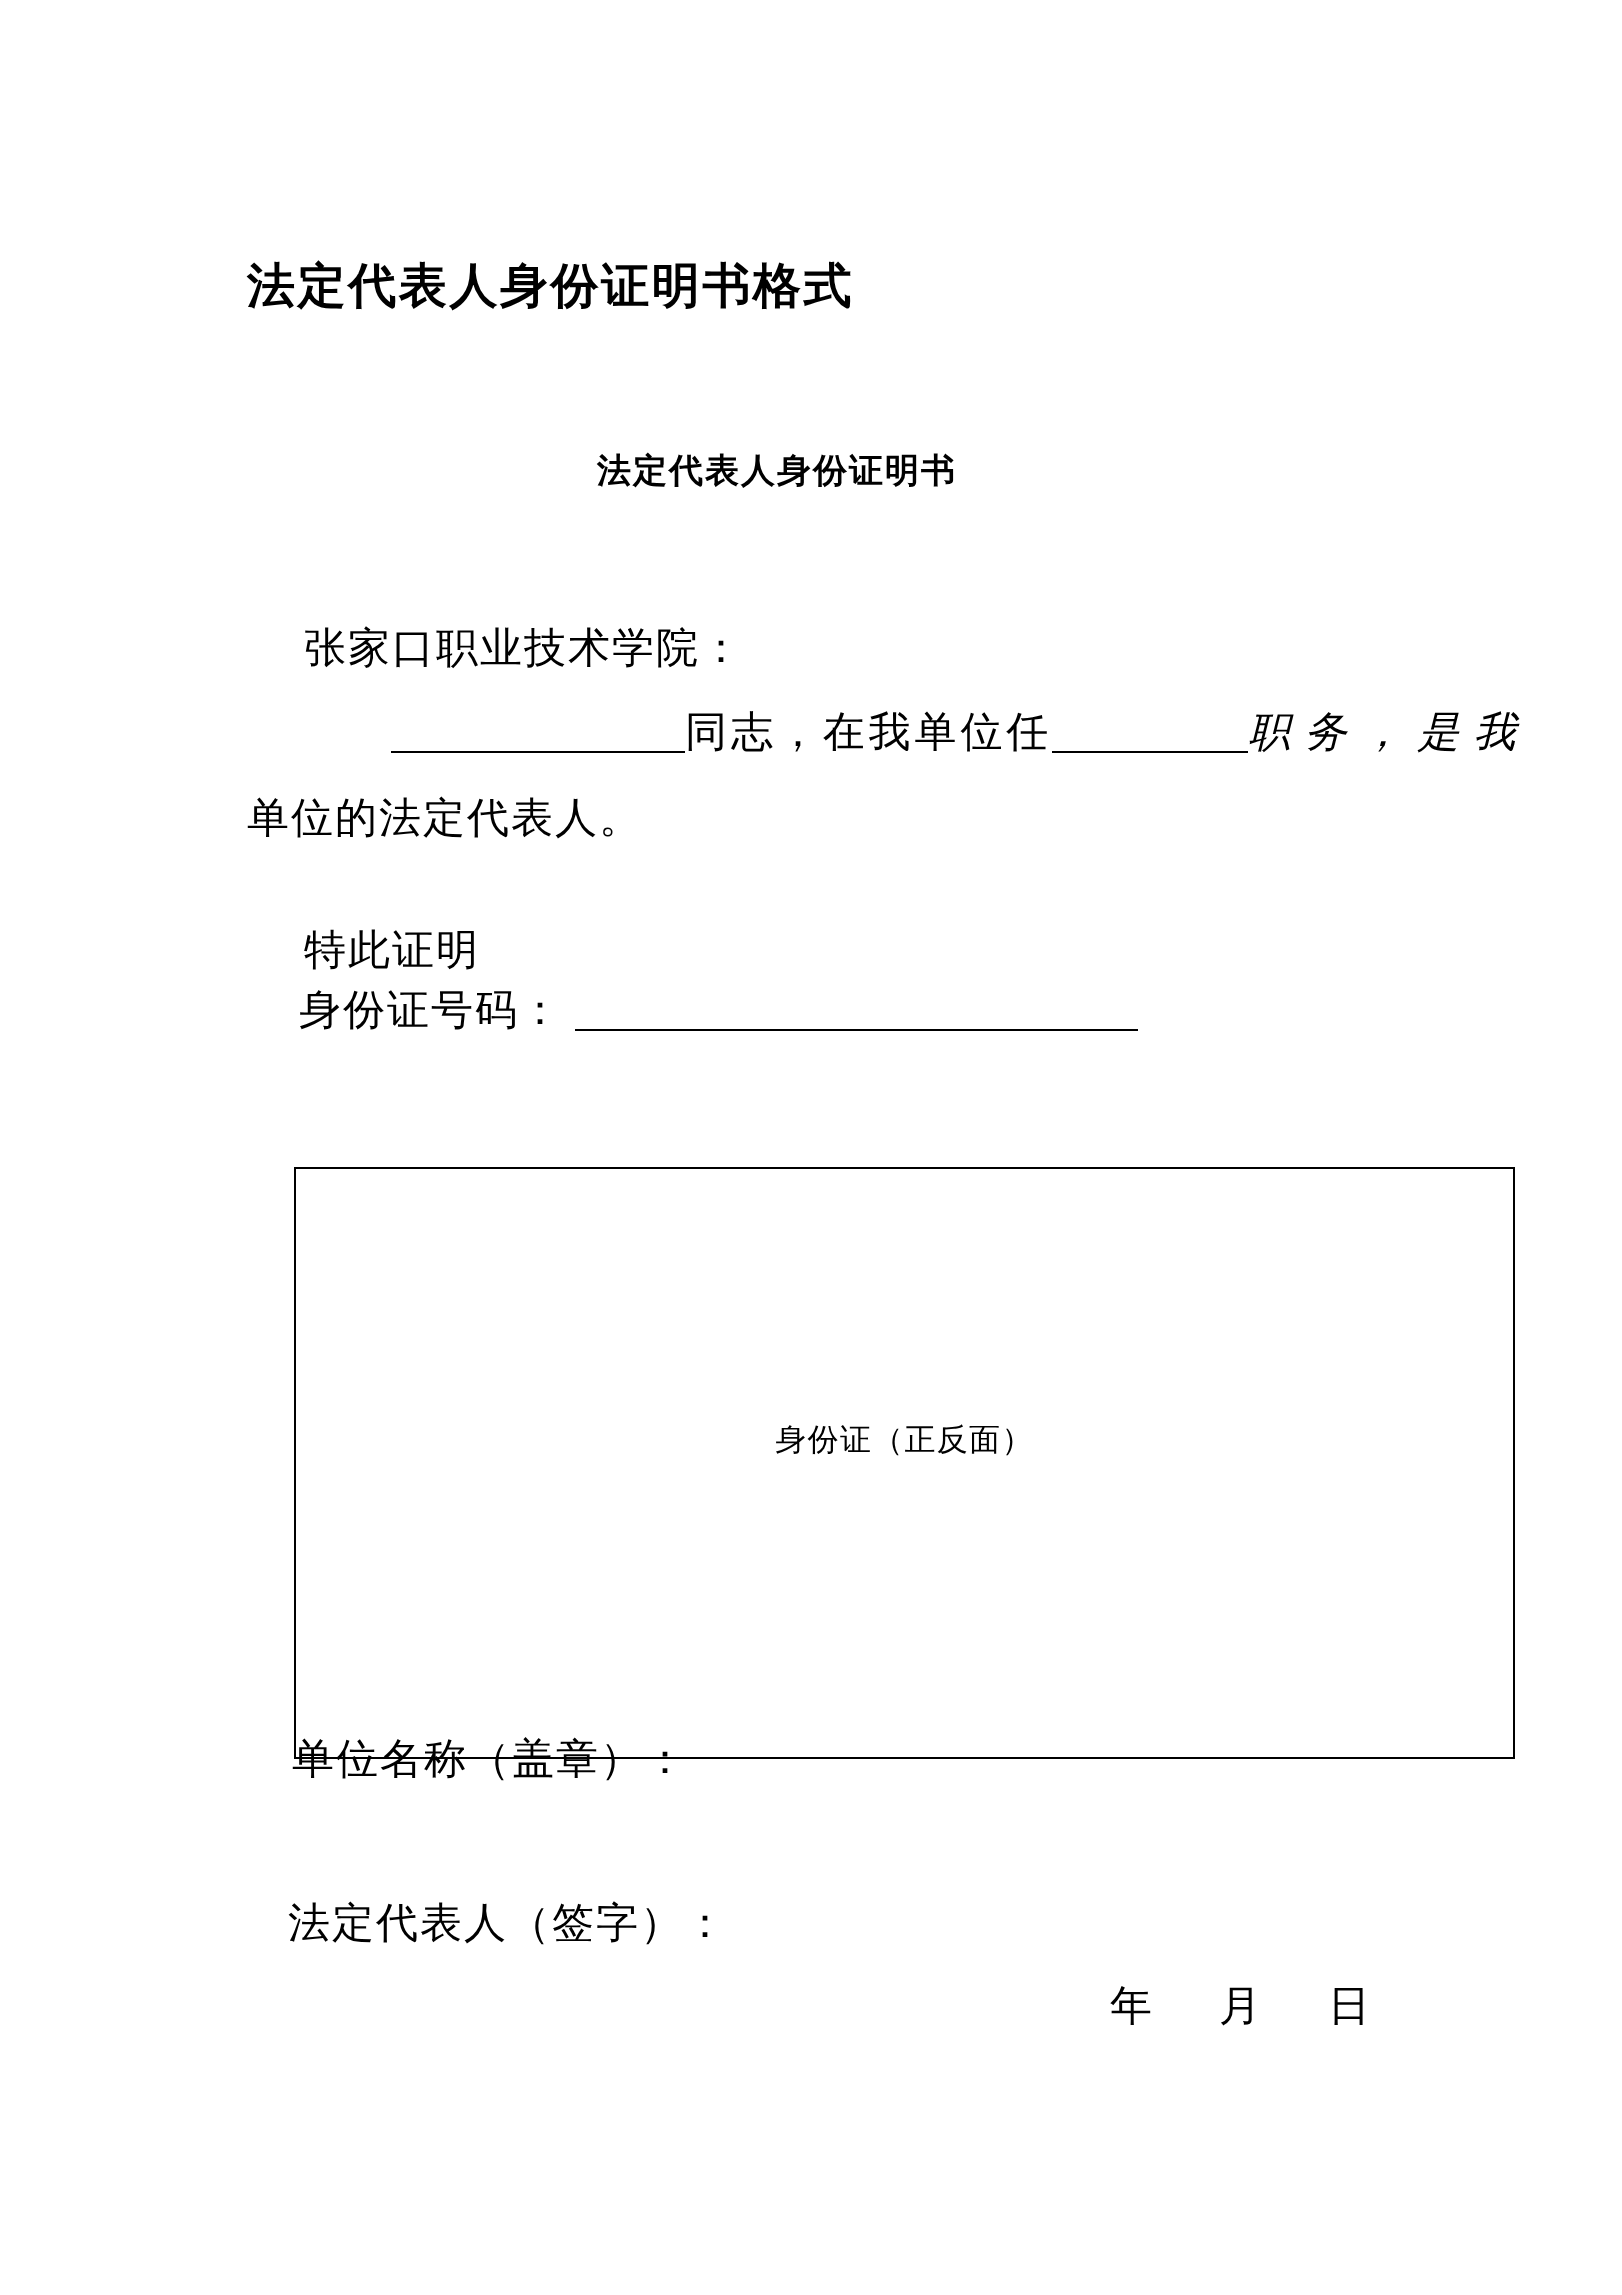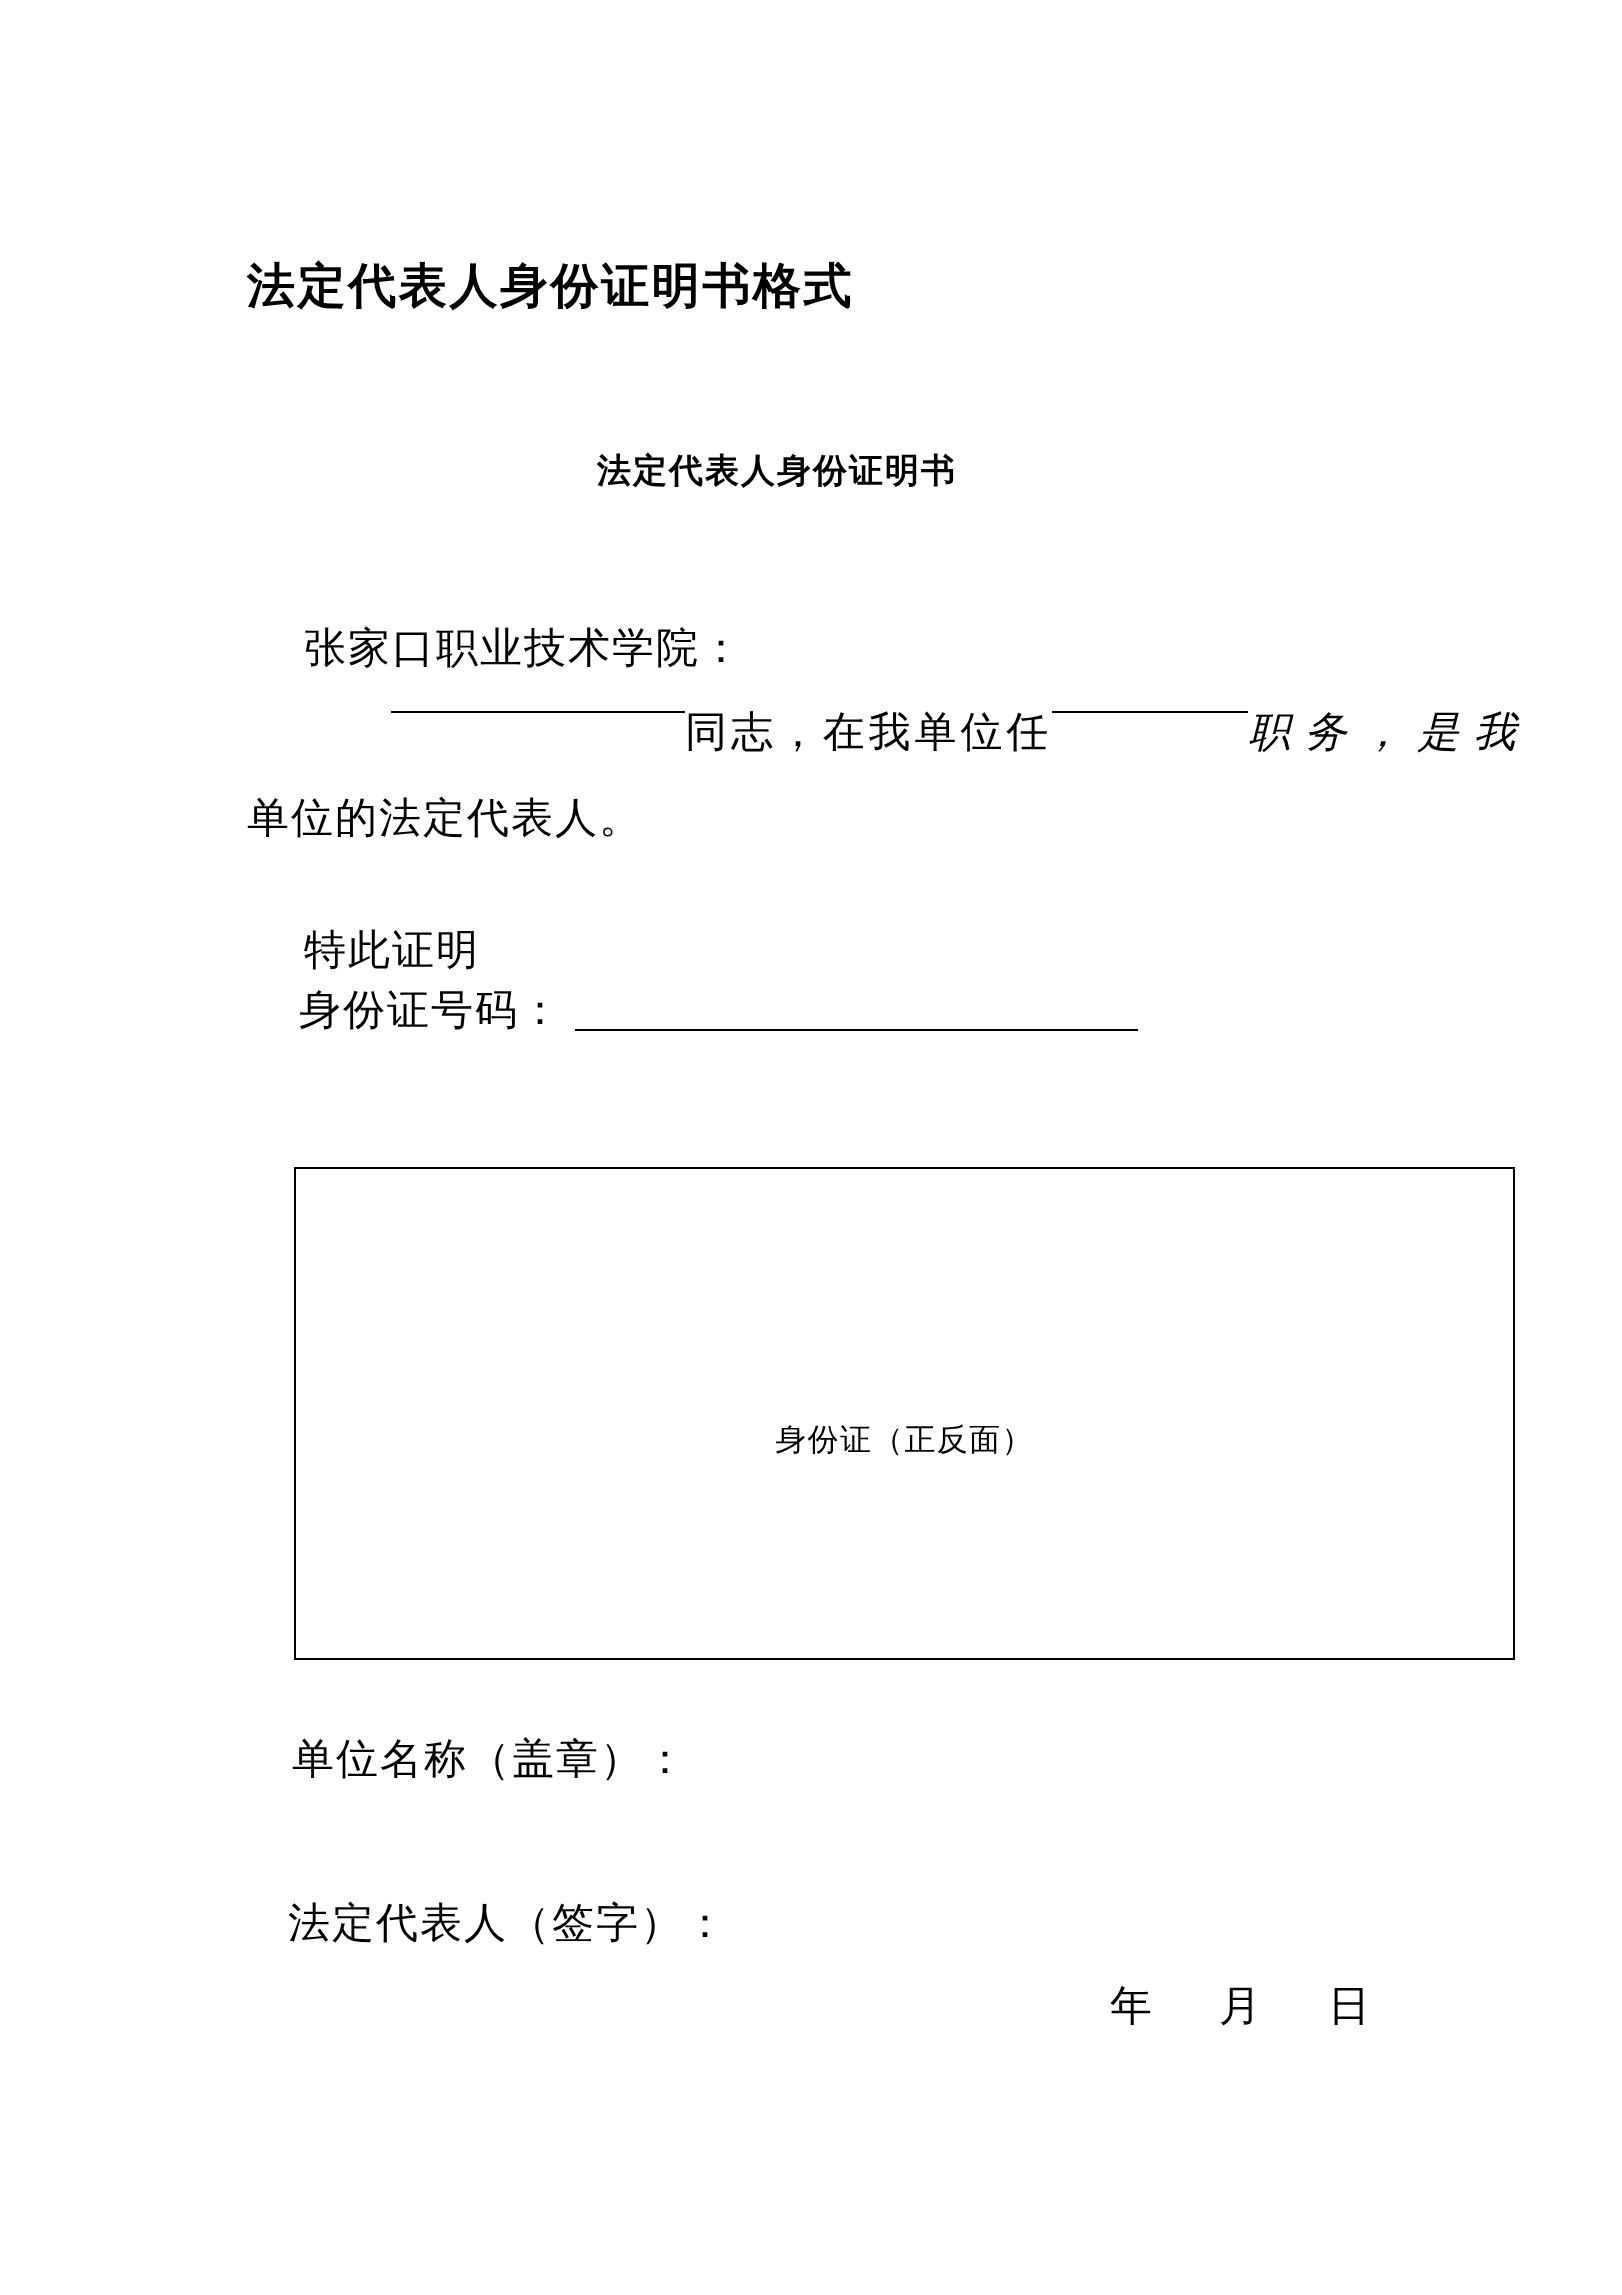--- a/index.html
+++ b/index.html
@@ -25,37 +25,37 @@
     left: 247px; top: 262px;
     font-size: 48px; font-weight: 700; letter-spacing: 2.6px;
   }
   .doc-title {
     left: 597px; top: 454px;
     font-size: 34px; font-weight: 700; letter-spacing: 2px;
   }
   .body-text { font-size: 42px; letter-spacing: 2px; }
 
   .salutation { left: 304px; top: 627px; }
-  .para-line1 { left: 391px; top: 711px; display: flex; align-items: flex-start; }
+  .para-line1 { left: 391px; top: 711px; display: flex; align-items: flex-end; }
   .para-line1 .seg1 { letter-spacing: 3.9px; }
   .para-line1 .seg2 { letter-spacing: 14.4px; font-style: italic; }
   .blank {
     display: inline-block; height: 0;
     border-bottom: 2.6px solid var(--line, #000);
   }
   .blank-name { width: 294px; }
   .blank-position { width: 196px; }
   .para-line2 { left: 247px; top: 797px; }
   .attest { left: 304px; top: 929px; }
   .id-line { left: 299px; top: 961px; display: flex; align-items: flex-end; margin-top: 28px; }
   .blank-idnum { width: 563px; margin-left: 11.8px; }
 
   .id-box {
     left: 294px; top: 1167px;
-    width: 1221px; height: 493px;
+    width: 1221px; height: 592px;
     border: 2px solid var(--line, #000);
   }
   .id-box-label {
     margin-top: 255px;
     text-align: center;
     font-size: 31px; letter-spacing: 1.3px;
     line-height: 1;
   }
 
   .unit-line { left: 292px; top: 1738px; }

